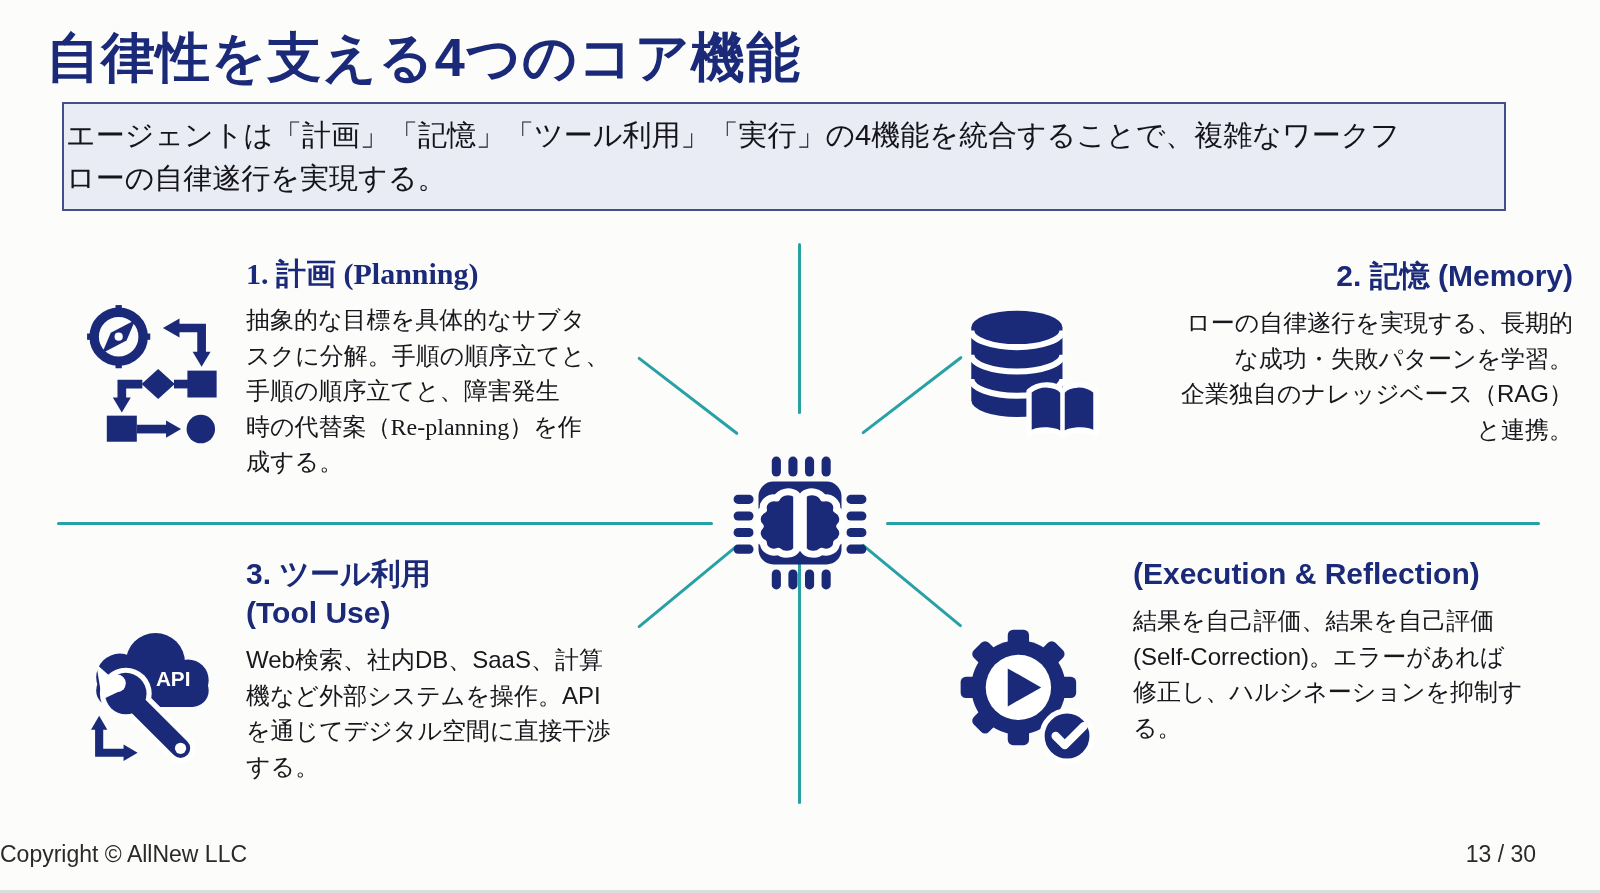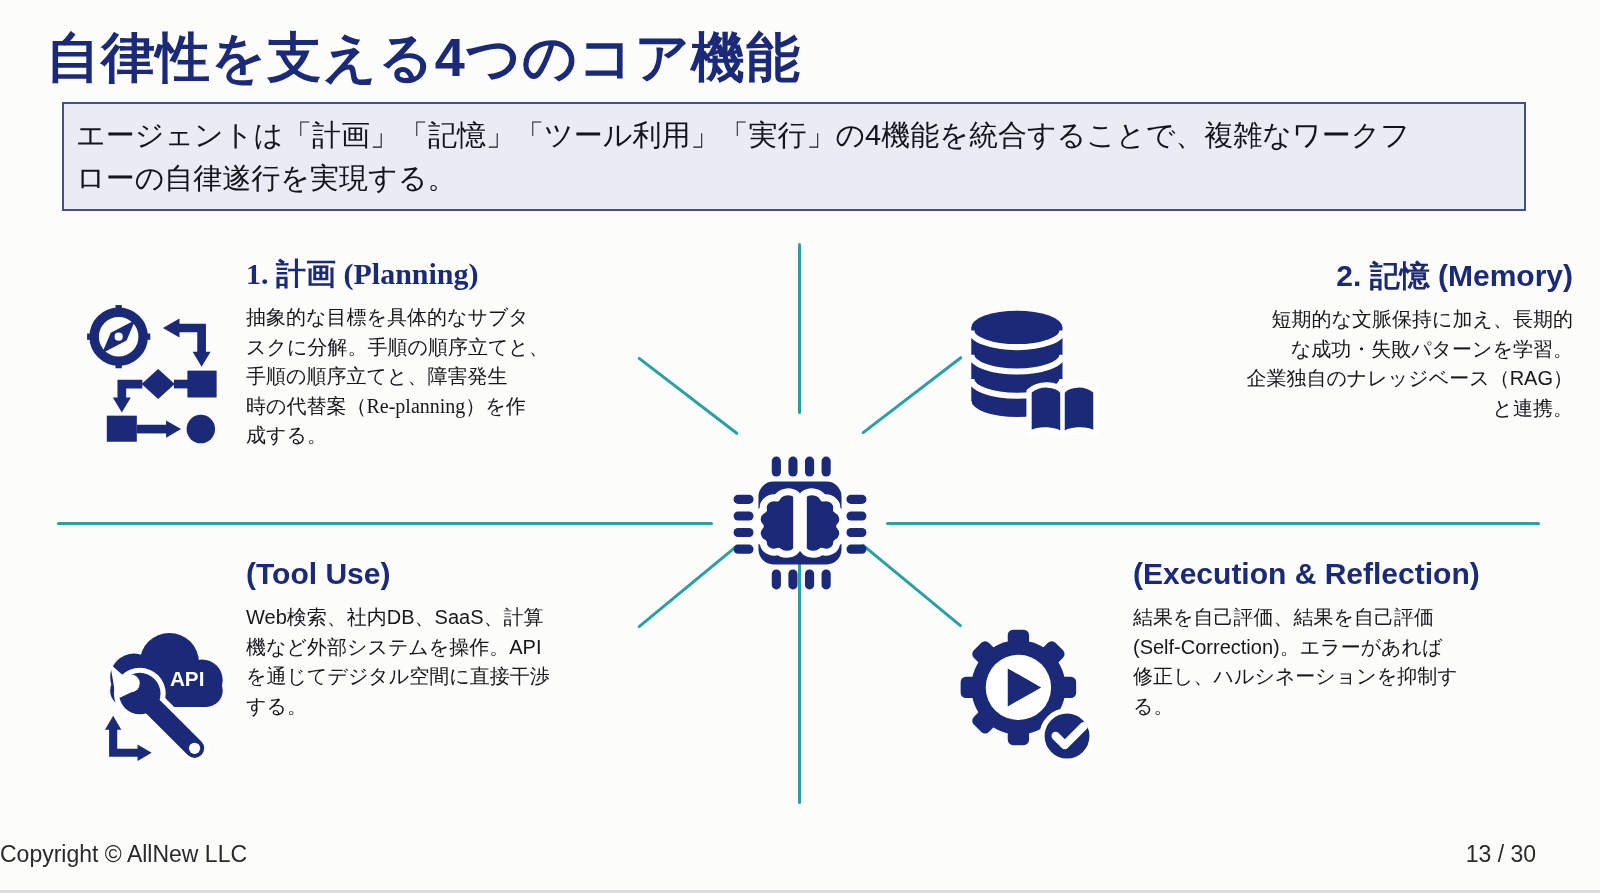--- a/index.html
+++ b/index.html
@@ -13,27 +13,27 @@
   }
   .abs{position:absolute;}
   .title{
     left:42px;top:18px;font-size:54px;font-weight:700;letter-spacing:1px;
     color:var(--navy,#1a2a78);margin:4px;
   }
   .summary-box{
     left:62px;top:102px;width:1436px;
     background:var(--summary-bg,#e9ecf4);
     border:2px solid var(--summary-border,#434f8a);
-    padding:10px 12px;box-sizing:content-box;
+    padding:10px 2px;box-sizing:content-box;
   }
   .summary-text{
     margin:0;font-size:29px;line-height:1.47;color:#14141a;white-space:pre-line;
   }
   .qhead{margin:0;font-size:30px;font-weight:700;line-height:1.3;color:var(--navy,#1a2a78);}
-  .qbody{margin:10px 0 0;font-size:20px;line-height:1.48;color:#17171c;white-space:pre-line;}
+  .qbody{margin:10px 0 0;font-size:24px;line-height:1.48;color:#17171c;white-space:pre-line;}
   .tline{background:var(--teal,#27a1a6);border-radius:2px;}
   .hline{height:3px;}
   .vline{width:3px;}
   .diag{height:3px;transform-origin:0 50%;}
   .icon-box svg{width:100%;height:100%;display:block;}
   .f-navy{fill:var(--navy,#1a2a78);}
   .s-navy{stroke:var(--navy,#1a2a78);fill:none;}
   .f-white{fill:#ffffff;}
   .s-white{stroke:#ffffff;fill:none;}
   .footer-copy{left:0;width:1600px;top:841px;text-align:left;font-size:23px;color:#2a2a2a;}
@@ -127,29 +127,29 @@
       <path class="f-navy" d="M14,20 a30,11 0 0 1 60,0 V68 a30,11 0 0 1 -60,0 Z"></path>
       <path class="s-white" stroke-width="4" d="M14,22 a30,11 0 0 0 60,0"></path>
       <path class="s-white" stroke-width="4" d="M14,38 a30,11 0 0 0 60,0"></path>
       <path class="s-white" stroke-width="4" d="M14,54 a30,11 0 0 0 60,0"></path>
       <path class="f-navy" stroke="#ffffff" stroke-width="3.5" stroke-linejoin="round" d="M52,62 C59,56 70,57 74,62 C78,57 89,56 96,62 V90 C89,86 78,87 74,91 C70,87 59,86 52,90 Z"></path>
       <path class="s-white" stroke-width="3" d="M74,63 V90"></path>
     </svg>
   </div>
   <div class="abs" style="left:1133px;top:256px;width:440px;text-align:right;">
     <h2 class="qhead">2. 記憶 (Memory)</h2>
-    <p class="qbody">短期的な文脈保持に加え、長期的
+    <p class="qbody">ローの自律遂行を実現する、長期的
 な成功・失敗パターンを学習。
 企業独自のナレッジベース（RAG）
 と連携。</p>
   </div>
 </section>
 
 <section>
-  <div class="abs icon-box" style="left:88px;top:618px;width:148px;height:160px;">
+  <div class="abs icon-box" style="left:74px;top:618px;width:148px;height:160px;">
     <svg viewBox="0 0 100 100">
       <g class="f-navy">
         <circle cx="31" cy="36" r="16"></circle>
         <circle cx="55" cy="26" r="20"></circle>
         <circle cx="77" cy="38" r="14"></circle>
         <rect x="15" y="34" width="76" height="22" rx="11"></rect>
       </g>
       <text x="67" y="42" text-anchor="middle" font-size="14" font-weight="bold" fill="#ffffff" font-family="'Liberation Sans',sans-serif">API</text>
       <line x1="40" y1="52" x2="72" y2="84" stroke="#ffffff" stroke-width="20" stroke-linecap="round"></line>
       <circle cx="35" cy="47" r="17.5" fill="#ffffff"></circle>
@@ -157,20 +157,21 @@
       <circle class="f-navy" cx="35" cy="47" r="14"></circle>
       <polygon fill="#ffffff" points="15,27 34,44 19,51"></polygon>
       <circle fill="#ffffff" cx="29" cy="40" r="6"></circle>
       <circle fill="#ffffff" cx="72" cy="84" r="3.8"></circle>
       <path class="s-navy" stroke-width="5.5" d="M17,70 V87 H35"></path>
       <polygon class="f-navy" points="17,62 11.5,71.5 22.5,71.5"></polygon>
       <polygon class="f-navy" points="43,87 33.5,81.5 33.5,92.5"></polygon>
     </svg>
   </div>
   <div class="abs" style="left:246px;top:554px;width:420px;">
+    <h2 class="qhead">3. ツール利用</h2>
     <h2 class="qhead">(Tool Use)</h2>
     <p class="qbody">Web検索、社内DB、SaaS、計算
 機など外部システムを操作。API
 を通じてデジタル空間に直接干渉
 する。</p>
   </div>
 </section>
 
 <section>
   <div class="abs icon-box" style="left:950px;top:616px;width:152px;height:158px;">

